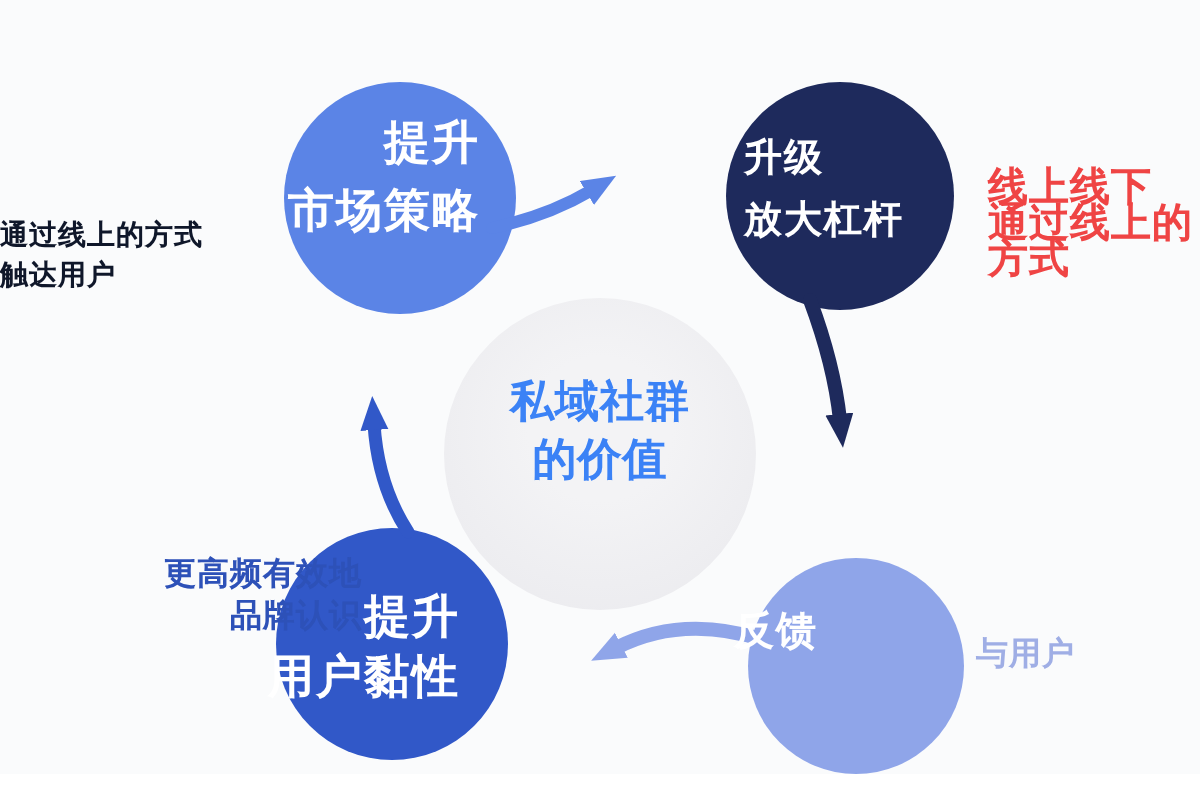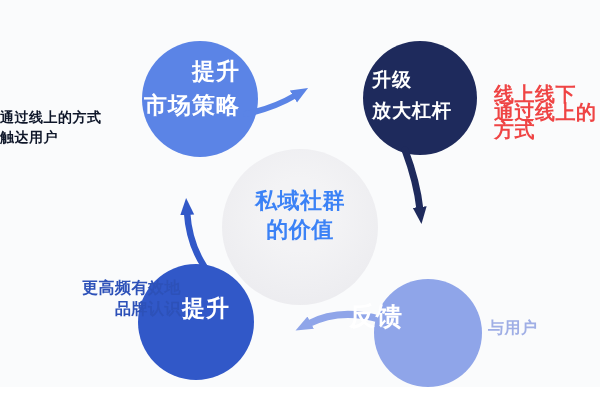--- a/index.html
+++ b/index.html
@@ -17,21 +17,21 @@
   #circle-center   { left:222px; top:149px; width:156px; height:156px;
                      background: radial-gradient(circle at 50% 42%, #F3F3F5 30%, #E9E9ED 100%); }
   #circle-sticky   { left:138px; top:264px; width:116px; height:116px; background:#3158C8; }
   #circle-feedback { left:374px; top:279px; width:108px; height:108px; background:#8FA5E9; }
 
   .label { position:absolute; font-weight:bold; color:#FFFFFF; letter-spacing:1px; }
   #lbl-brand    { left:100px; top:54px;  width:140px; text-align:right;  font-size:23px; line-height:34px; }
   #lbl-business { left:372px; top:64px;  text-align:left;   font-size:19px; line-height:31px; }
   #lbl-center   { left:230px; top:186px; width:140px; text-align:center; font-size:22px; line-height:29px; color:#3b82f6; letter-spacing:0.5px; }
   #lbl-sticky   { left:90px;  top:293px; width:140px; text-align:right;  font-size:23px; line-height:30px; }
-  #lbl-feedback { left:349px; top:301px; text-align:right;   font-size:26px; line-height:30px; }
+  #lbl-feedback { left:367px; top:301px; text-align:right;   font-size:20px; line-height:30px; }
 
   .note { position:absolute; font-weight:bold; letter-spacing:0.5px; }
   #note-brand    { left:0;     top:107px; width:116px; text-align:left; font-size:14px; line-height:20px; color:#0f172a; }
   #note-business { left:494px; top:85px;  text-align:left;  font-size:20px; line-height:18px; color:#ef4444; }
   #note-sticky   { left:0;     top:277px; width:139px; text-align:right; font-size:16px; line-height:21px; color:#2D51B8;margin-left:42px; }
   #note-feedback { left:488px; top:318px; text-align:right;  font-size:16px; line-height:20px; color:#9FAEE5; }
 
   #arrow-layer { position:absolute; left:0; top:0; width:600px; height:400px; pointer-events:none; }
 </style>
 </head>
@@ -73,20 +73,21 @@
   <div class="label" id="lbl-business">
     <div>升级</div>
     <div>放大杠杆</div>
   </div>
   <div class="label" id="lbl-center">
     <div>私域社群</div>
     <div>的价值</div>
   </div>
   <div class="label" id="lbl-sticky">
     <div>提升</div>
+    <div>用户黏性</div>
   </div>
   <div class="label" id="lbl-feedback">
     <div>反馈</div>
   </div>
 
   <div class="note" id="note-brand">
     <div>通过线上的方式</div>
     <div>触达用户</div>
   </div>
   <div class="note" id="note-business">

